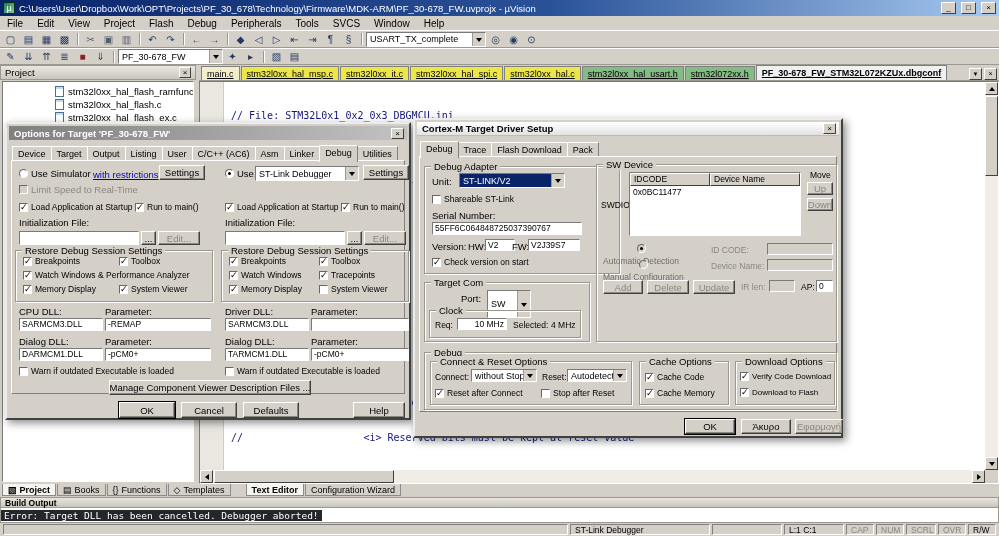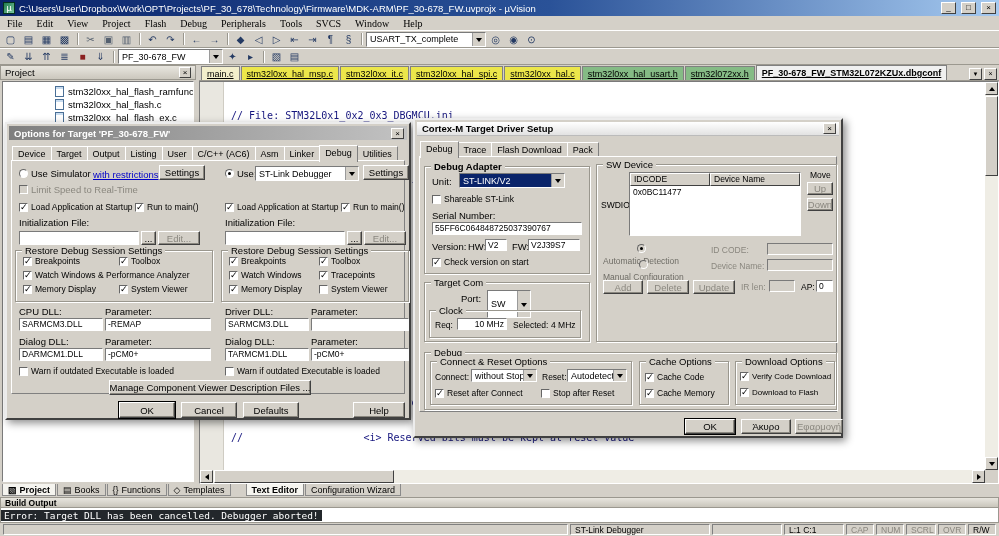--- a/index.html
+++ b/index.html
@@ -4,21 +4,21 @@
 <style>
 *{margin:0;padding:0;box-sizing:border-box;cursor:default;}
 body{font-family:"Liberation Sans",sans-serif;background:#555;}
 .screen{position:relative;width:999px;height:536px;background:#d4d0c8;overflow:hidden;font-size:10px;color:#000;}
 
 .titlebar{position:absolute;left:0;top:0;width:999px;height:16px;background:linear-gradient(90deg,#0a246a,#2a5298 55%,#a6caf0);display:flex;align-items:center;gap:4px;padding:0 3px;color:#fff;font-size:9.5px;}
 .appicon{width:12px;height:12px;background:linear-gradient(135deg,#1f7a4d,#7dc9a0);border:1px solid #04311c;color:#fff;font-size:9px;line-height:10px;text-align:center;}
 .titletext{flex:1;white-space:nowrap;overflow:hidden;}
 .wbtn{width:15px;height:12px;background:#d4d0c8;border:1px solid;border-color:#fff #404040 #404040 #fff;color:#000;font-size:8px;line-height:10px;text-align:center;margin-left:1px;}
 .menubar{position:absolute;left:0;top:16px;width:999px;height:14px;display:flex;align-items:center;background:#d4d0c8;font-size:10px;}
-.menuitem{padding:0 7px;height:13px;line-height:13px;font-family:Liberation Serif, serif;}
+.menuitem{padding:0 7px;height:13px;line-height:13px;}
 .toolbar{position:absolute;left:0;width:999px;display:flex;align-items:center;background:#d4d0c8;border-top:1px solid #fff;border-bottom:1px solid #9b988f;padding:0 2px;gap:1px;}
 .tb1{top:30px;height:18px;}
 .tb2{top:48px;height:17px;}
 .tbi{width:17px;height:14px;display:inline-flex;align-items:center;justify-content:center;font-size:10px;color:#243a63;}
 .tbi.dim{color:#55606f;}
 .tsep{width:1px;height:12px;background:#9a978e;box-shadow:1px 0 0 #fff;margin:0 3px;}
 .tcombo{position:relative;height:15px;background:#fff;border:1px solid;border-color:#7a7a7a #fff #fff #7a7a7a;display:flex;align-items:stretch;font-size:9px;}
 .tcombo .val{flex:1;display:flex;align-items:center;padding:0 3px;white-space:nowrap;overflow:hidden;}
 .tcombo .dd,.combo .dd{flex:0 0 13px;background:#d4d0c8;border-left:1px solid #9a9a9a;display:flex;align-items:center;justify-content:center;}
 .tcombo .dd::after,.combo .dd::after{content:"";border:3px solid transparent;border-top:4px solid #000;margin-top:4px;}
@@ -446,37 +446,37 @@
       <span class="dlgx">×</span>
     </div>
     <div class="dtabs" style="top:20px;">
       <span class="dtab active">Debug</span>
       <span class="dtab">Trace</span>
       <span class="dtab">Flash Download</span>
       <span class="dtab">Pack</span>
     </div>
     <div class="dpanel" style="left:4px;right:4px;top:36px;bottom:24px;"></div>
 
-    <div class="grp" style="left:9px;top:46px;width:166px;height:108px;font-weight:bold;">
+    <div class="grp" style="left:9px;top:46px;width:196px;height:108px;">
       <span class="legend">Debug Adapter</span>
     </div>
     <span class="lab" style="left:17px;top:56px;">Unit:</span>
     <div class="combo hl" style="left:44px;top:53px;width:106px;height:15px;">
       <span class="val">ST-LINK/V2</span>
       <span class="dd"></span>
     </div>
     <span class="cb f8" style="left:17px;top:74px;">
         <i></i>
         <span>Shareable ST-Link</span>
       </span>
     <span class="lab" style="left:17px;top:90px;">Serial Number:</span>
     <span class="inp" style="left:17px;top:102px;width:150px;height:13px;">55FF6C064848725037390767</span>
     <span class="lab" style="left:17px;top:121px;">Version:</span>
     <span class="lab" style="left:53px;top:121px;">HW:</span>
-    <span class="inp" style="left:70px;top:119px;width:22px;height:12px;">V2</span>
+    <span class="inp" style="left:70px;top:119px;width:30px;height:12px;">V2</span>
     <span class="lab" style="left:97px;top:121px;">FW:</span>
     <span class="inp" style="left:113px;top:119px;width:52px;height:12px;">V2J39S7</span>
     <span class="cb checked f8" style="left:17px;top:137px;">
         <i></i>
         <span>Check version on start</span>
       </span>
 
     <div class="grp" style="left:181px;top:44px;width:241px;height:178px;">
       <span class="legend">SW Device</span>
     </div>

